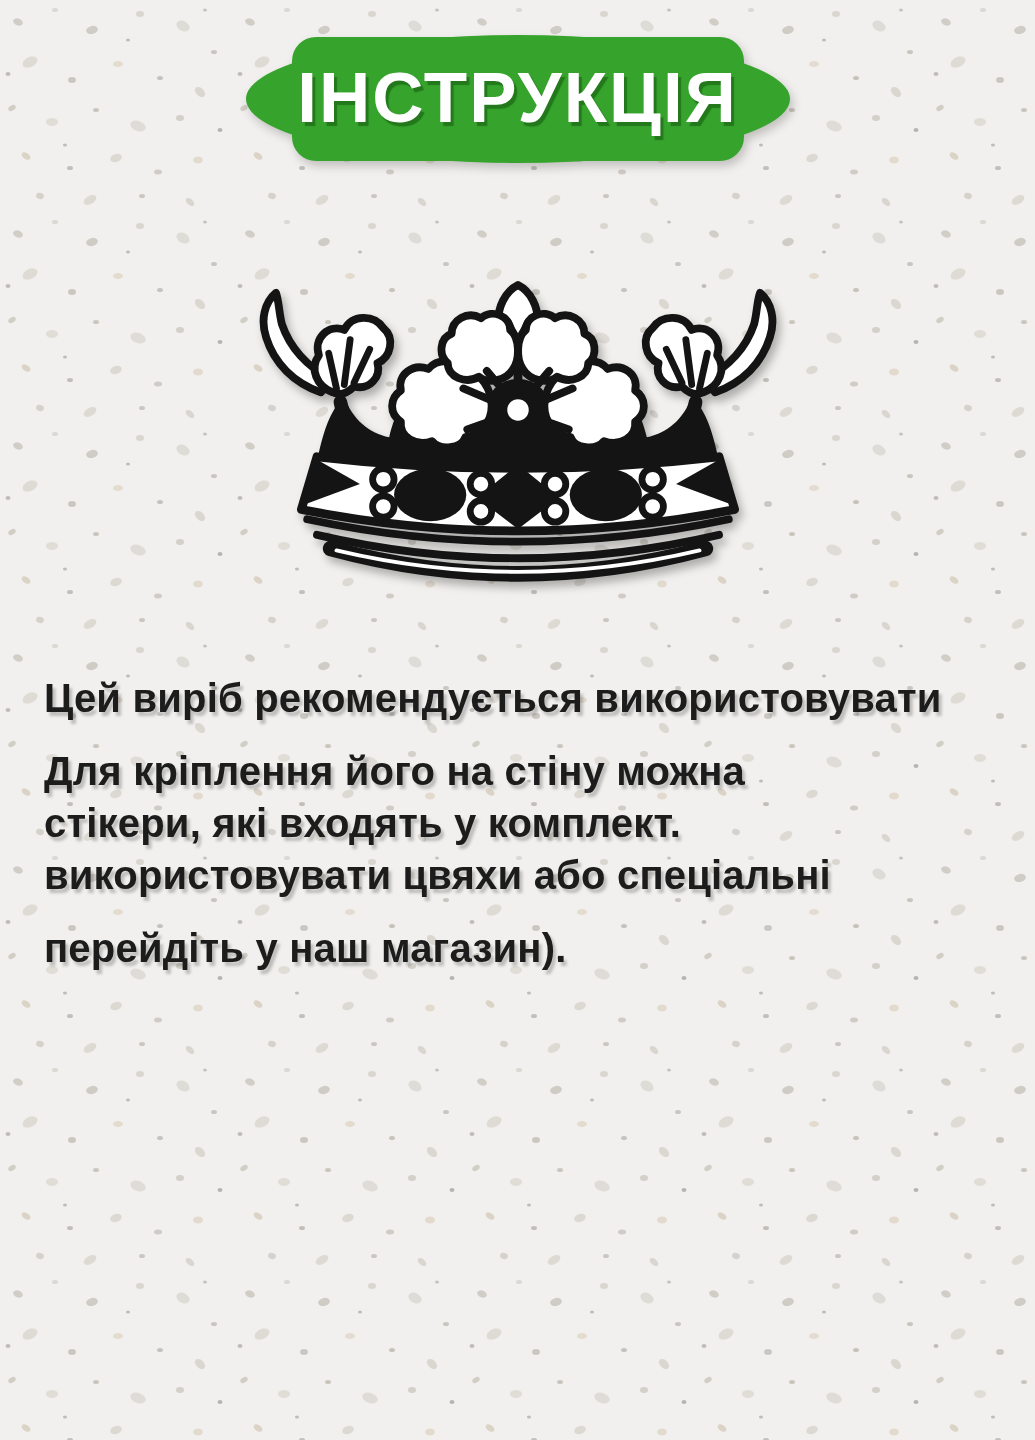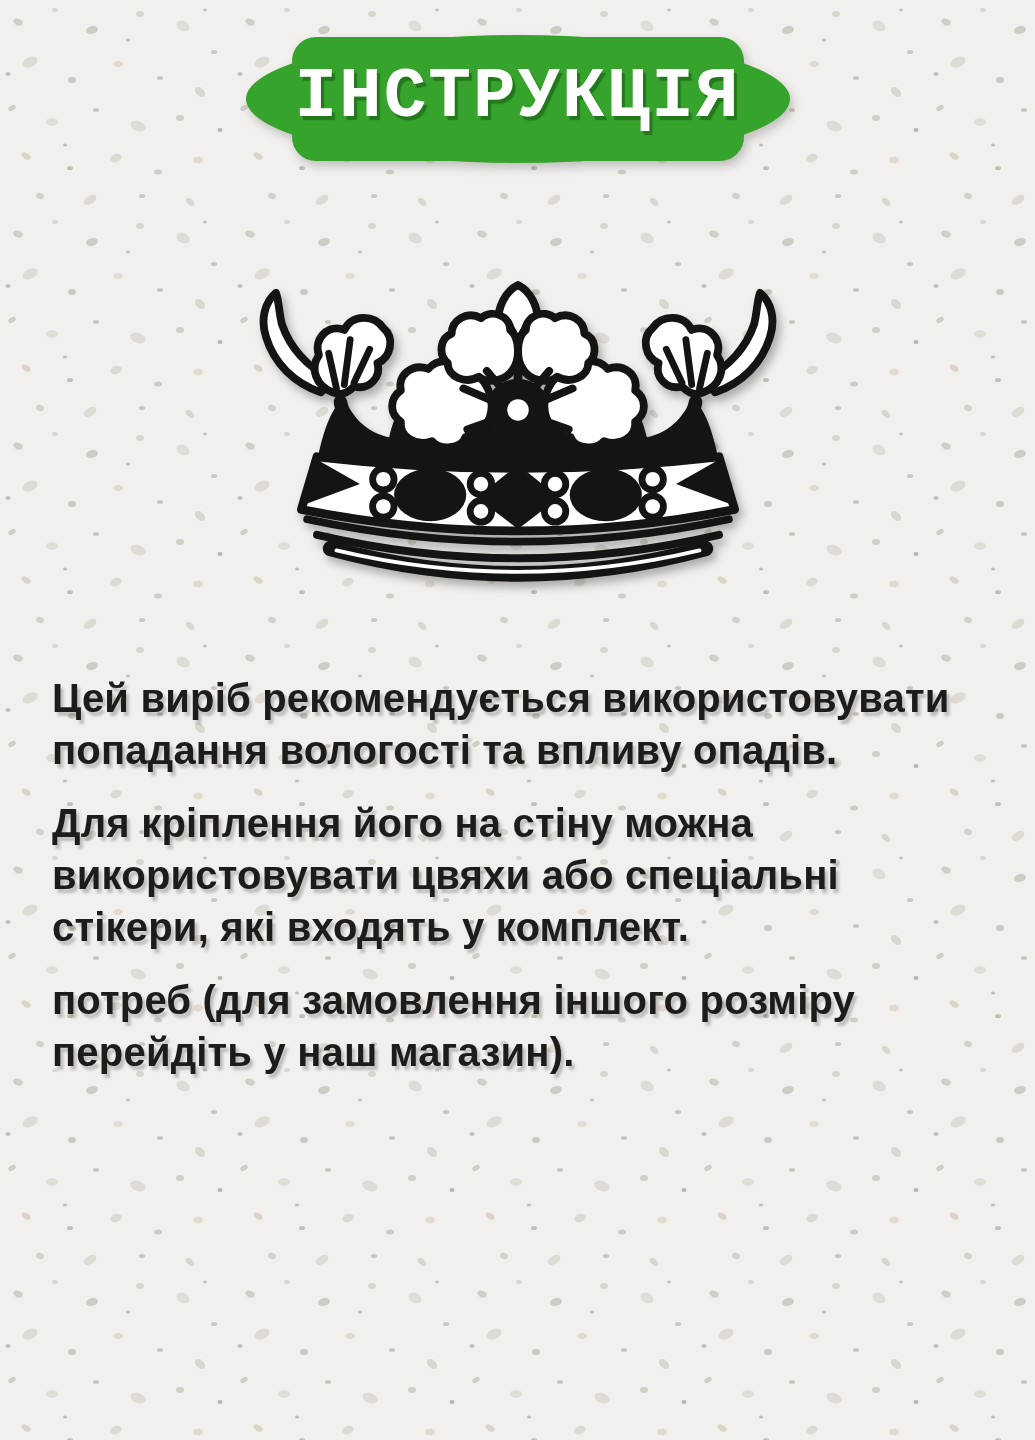--- a/index.html
+++ b/index.html
@@ -17,21 +17,20 @@
   }
   .content { position: relative; z-index: 1; }
 
   
   .badge-wrap {
     position: absolute;
     left: 50%; top: 28px;
     transform: translateX(-50%);
     width: 548px; height: 142px;
     filter: drop-shadow(3px 5px 5px rgba(0,0,0,0.20));
-    font-family: Liberation Mono, monospace;
   }
   .badge-wrap svg { position: absolute; inset: 0; }
   .badge-label {
     position: absolute; inset: 0;
     display: flex; align-items: center; justify-content: center;
     color: #ffffff;
     font-size: 71px; font-weight: 700; letter-spacing: 2px;
     text-shadow: 3px 4px 1px rgba(16, 78, 10, 0.5);
     padding-bottom: 4px;
   }
@@ -45,21 +44,21 @@
     filter: drop-shadow(4px 6px 4px rgba(0,0,0,0.28));
   }
   .crown-wrap svg { width: 100%; height: 100%; }
 
   
   .text-block {
     position: absolute;
     left: 40px; top: 672px;
     width: 960px;
   }
-  .para { margin: 0 0 21px 12px; }
+  .para { margin: 0 0 21px 4px; }
   .para-line {
     font-size: 40px; font-weight: 700;
     line-height: 52px;
     color: #1c1c1c;
     letter-spacing: 0.2px;
     white-space: nowrap;
     text-shadow: 3px 4px 3px rgba(0,0,0,0.22);
   }
 </style>
 </head>
@@ -178,26 +177,24 @@
         <circle cx="328" cy="254" r="11" fill="#ffffff" stroke="currentColor" stroke-width="7"></circle>
         <circle cx="428" cy="221" r="11" fill="#ffffff" stroke="currentColor" stroke-width="7"></circle>
         <circle cx="428" cy="249" r="11" fill="#ffffff" stroke="currentColor" stroke-width="7"></circle>
       </g>
     </svg>
   </div>
 
   <div class="text-block">
     <div class="para">
       <div class="para-line">Цей виріб рекомендується використовувати</div>
-      <div class="para-line">попадання вологості та впливу опадів.</div>
     </div>
     <div class="para">
       <div class="para-line">Для кріплення його на стіну можна</div>
+      <div class="para-line">стікери, які входять у комплект.</div>
       <div class="para-line">використовувати цвяхи або спеціальні</div>
-      <div class="para-line">стікери, які входять у комплект.</div>
     </div>
     <div class="para">
-      <div class="para-line">потреб (для замовлення іншого розміру</div>
       <div class="para-line">перейдіть у наш магазин).</div>
     </div>
   </div>
 
 </div>
 
 </body></html>

